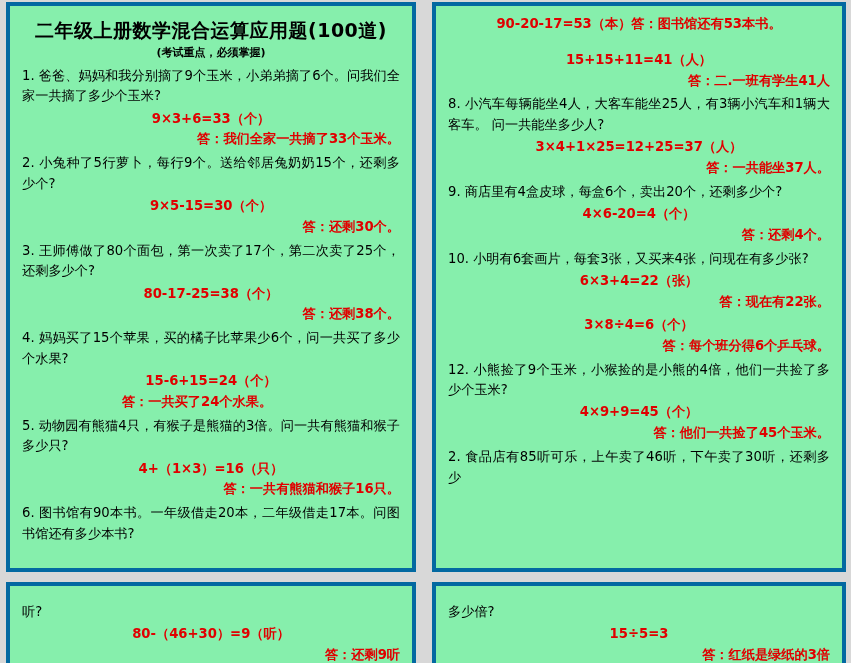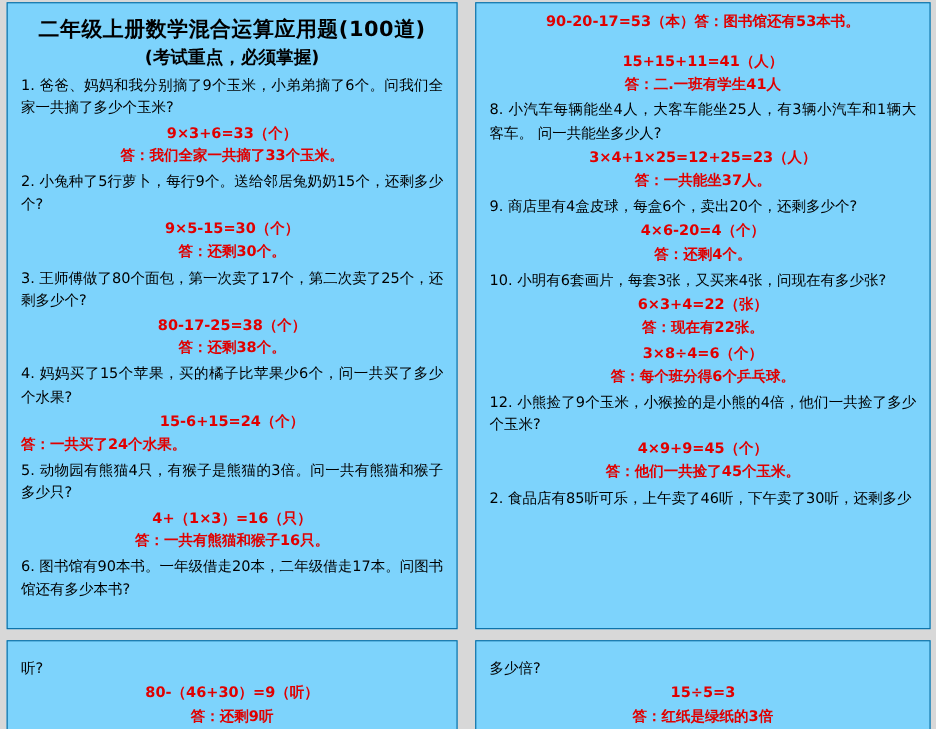--- a/index.html
+++ b/index.html
@@ -14,22 +14,22 @@
     overflow: hidden;
   }
   .page {
     position: relative;
     width: 851px;
     height: 663px;
     background: #d8d8d8;
   }
   .card {
     position: absolute;
-    background: #7dd3fc;
-    border: 1px solid #0369a1;
+    background: #86efac;
+    border: 4px solid #0369a1;
     overflow: hidden;
     box-sizing: border-box;
   }
   #card-tl { left: 6px;   top: 2px;   width: 410px; height: 570px; }
   #card-tr { left: 432px; top: 2px;   width: 414px; height: 570px; }
   #card-bl { left: 6px;   top: 582px; width: 410px; height: 100px; }
   #card-br { left: 432px; top: 582px; width: 414px; height: 100px; }
 
   .card-inner {
     padding: 6px 12px 0 12px;
@@ -38,21 +38,21 @@
     text-align: center;
     font-size: 19px;
     font-weight: bold;
     color: #000000;
     letter-spacing: 0.5px;
     margin: 6px 0 2px 0;
     line-height: 1.3;
   }
   .doc-sub {
     text-align: center;
-    font-size: 16px;
+    font-size: 11px;
     font-weight: bold;
     color: #000000;
     margin: 0 0 6px 0;
   }
   .q {
     font-size: 13.2px;
     color: #000000;
     line-height: 1.55;
     margin: 4px 0 2px 0;
     text-align: justify;
@@ -62,29 +62,29 @@
     color: #e00000;
     font-weight: bold;
     text-align: center;
     line-height: 1.5;
     margin: 0 0;
   }
   .ans {
     font-size: 13.2px;
     color: #e00000;
     font-weight: bold;
-    text-align: center;
+    text-align: right;
     line-height: 1.5;
     margin: 1px 0 3px 0;
   }
   .ans-right {
     font-size: 13.2px;
     color: #e00000;
     font-weight: bold;
-    text-align: left;
+    text-align: center;
     line-height: 1.5;
     margin: 1px 0 3px 0;
     padding-right: 28px;
   }
   .topline {
     font-size: 13.2px;
     color: #e00000;
     font-weight: bold;
     text-align: center;
     line-height: 1.5;
@@ -132,21 +132,21 @@
   </div>
 
   <div class="card" id="card-tr">
     <div class="card-inner">
       <div class="topline">90-20-17=53（本）答：图书馆还有53本书。</div>
 
       <div class="calc">15+15+11=41（人）</div>
       <div class="ans">答：二.一班有学生41人</div>
 
       <div class="q">8. 小汽车每辆能坐4人，大客车能坐25人，有3辆小汽车和1辆大客车。 问一共能坐多少人?</div>
-      <div class="calc">3×4+1×25=12+25=23（人）</div>
+      <div class="calc">3×4+1×25=12+25=37（人）</div>
       <div class="ans">答：一共能坐37人。</div>
 
       <div class="q">9. 商店里有4盒皮球，每盒6个，卖出20个，还剩多少个?</div>
       <div class="calc">4×6-20=4（个）</div>
       <div class="ans">答：还剩4个。</div>
 
       <div class="q">10. 小明有6套画片，每套3张，又买来4张，问现在有多少张?</div>
       <div class="calc">6×3+4=22（张）</div>
       <div class="ans">答：现在有22张。</div>
 

